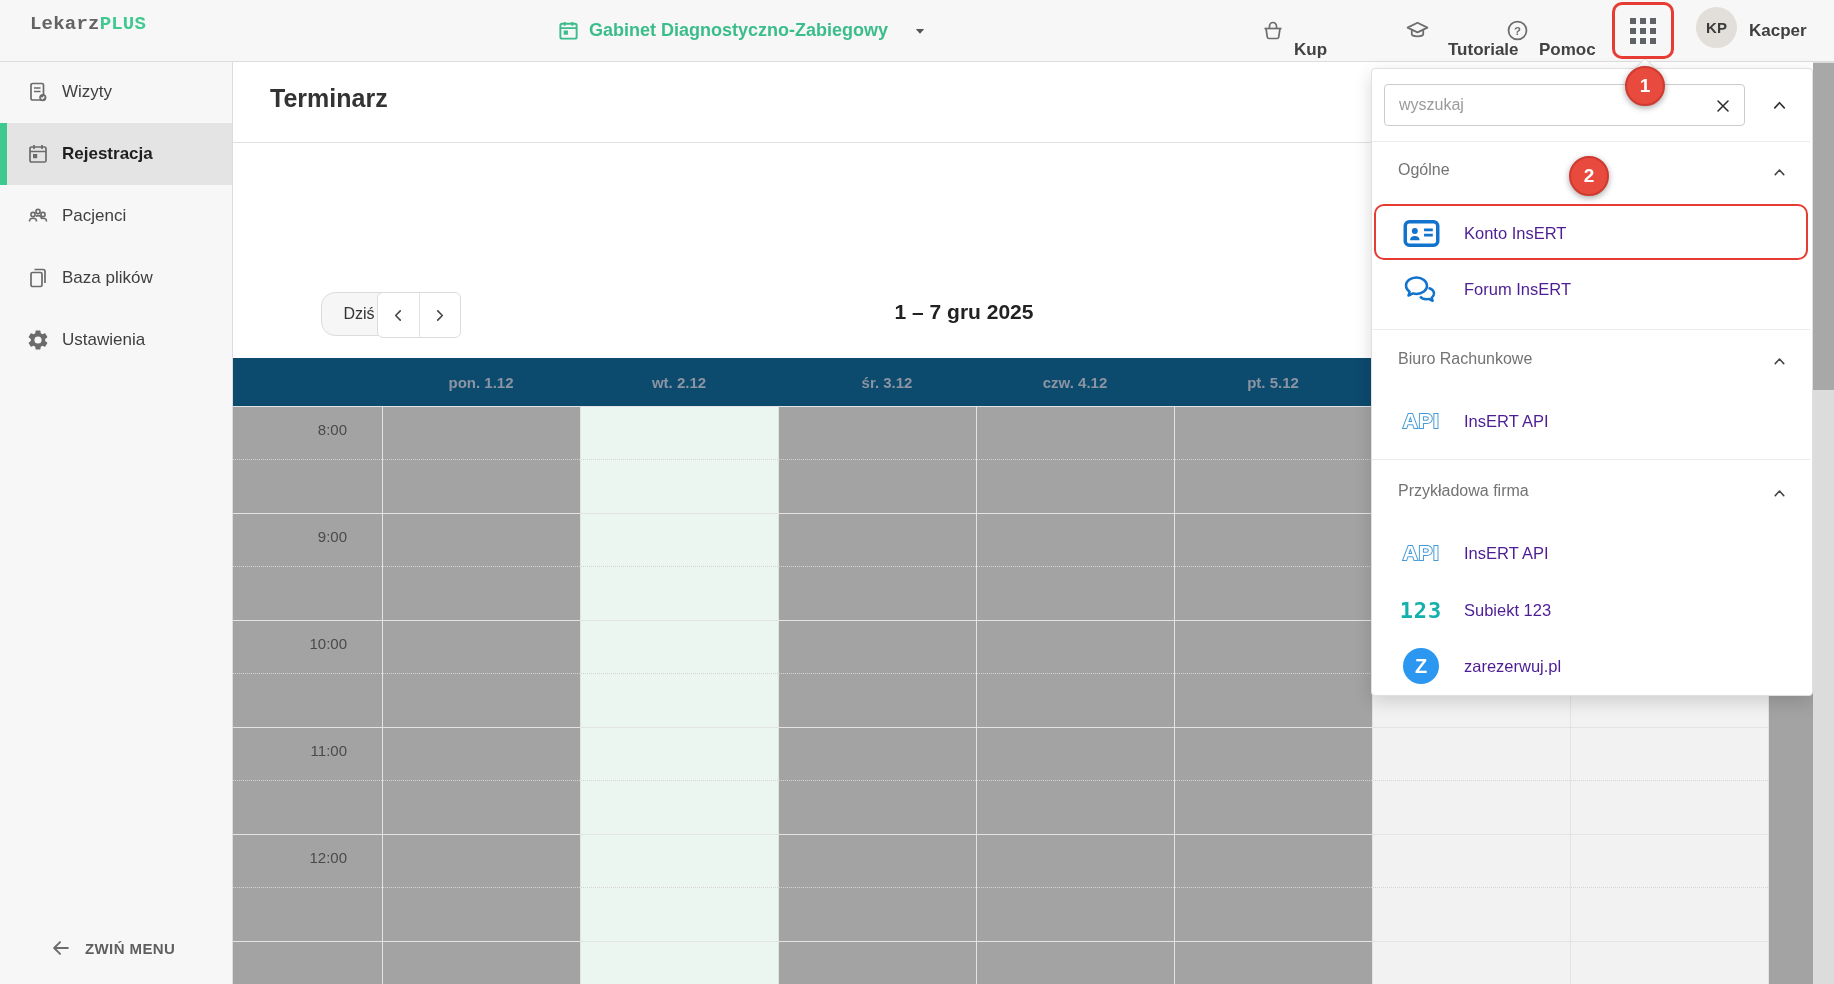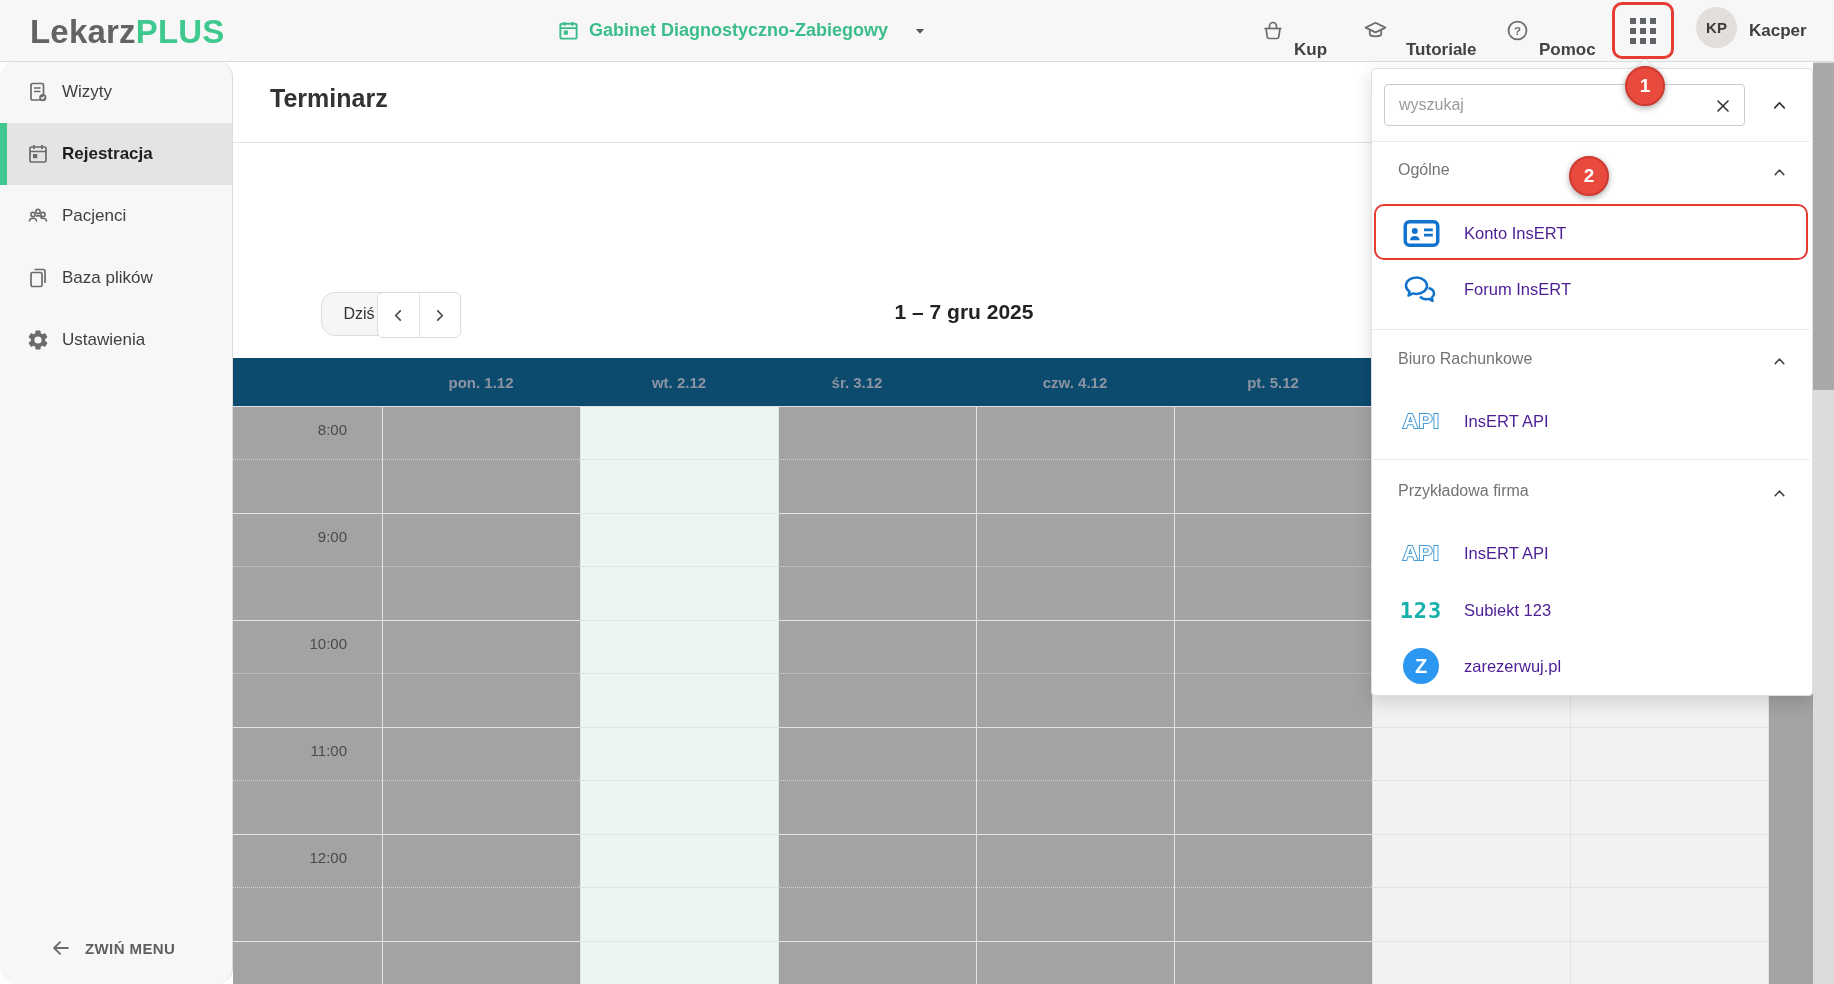--- a/index.html
+++ b/index.html
@@ -3,35 +3,35 @@
 <meta charset="utf-8">
 <style>
   html,body{margin:0;padding:0;background:#fff;}
   .screen{position:relative;width:1834px;height:984px;overflow:hidden;background:#fff;
           font-family:"Liberation Sans",sans-serif;color:#3f3f3f;}
   svg{display:block;}
 
   
   .topbar{position:absolute;left:0;top:0;width:1834px;height:61px;background:#f7f7f7;
           border-bottom:1px solid #dcdcdc;z-index:3;}
-  .logo{position:absolute;left:30px;top:13px;font-size:33px;font-weight:bold;letter-spacing:.2px;}
+  .logo{position:absolute;left:30px;top:13px;font-size:19px;font-weight:bold;letter-spacing:.2px;font-family:Liberation Mono, monospace;}
   .logo .p1{color:#636363;} .logo .p2{color:#3fc98f;}
   .office{position:absolute;left:557px;top:0;height:61px;display:flex;align-items:center;gap:9px;cursor:pointer;}
   .office .lbl{color:#3bbd8b;font-size:18px;font-weight:bold;}
   .topnav-item{position:absolute;top:0;height:61px;display:flex;align-items:center;gap:9px;cursor:pointer;}
   .topnav-item .lbl{font-size:17px;font-weight:600;color:#424242;margin-top:39px;}
   .grid-btn{position:absolute;left:1613px;top:3px;width:60px;height:55px;display:flex;align-items:center;justify-content:center;cursor:pointer;}
   .grid9{display:grid;grid-template-columns:repeat(3,6px);grid-template-rows:repeat(3,6px);gap:4px;}
   .grid9 span{background:#5f6368;width:6px;height:6px;}
   .avatar{position:absolute;left:1696px;top:7px;width:41px;height:41px;border-radius:50%;background:#e2ded9;
           display:flex;align-items:center;justify-content:center;font-size:15px;font-weight:600;color:#3c3c3c;}
   .username{position:absolute;left:1749px;top:0;height:61px;display:flex;align-items:center;font-size:17px;font-weight:600;color:#3f3f3f;}
 
   
-  .sidebar{position:absolute;left:0;top:61px;width:232px;height:923px;background:#f7f7f7;border-right:1px solid #dcdcdc;z-index:2;border-radius:16px;}
+  .sidebar{position:absolute;left:0;top:61px;width:232px;height:923px;background:#f7f7f7;border-right:1px solid #dcdcdc;z-index:2;}
   .side-item{position:relative;height:62px;display:flex;align-items:center;cursor:pointer;}
   .side-item .ic{position:absolute;left:26px;width:24px;height:24px;color:#6b6b6b;}
   .side-item .lbl{position:absolute;left:62px;font-size:17px;color:#3f3f3f;}
   .side-item.active{background:#e4e4e4;}
   .side-item.active .lbl{font-weight:bold;color:#1f1f1f;}
   .active-bar{position:absolute;left:0;top:0;width:7px;height:100%;background:#3fc98f;}
   .collapse{position:absolute;left:0;bottom:16px;width:232px;height:40px;display:flex;align-items:center;cursor:pointer;}
   .collapse .ic{position:absolute;left:50px;width:22px;height:22px;color:#6b6b6b;}
   .collapse .lbl{position:absolute;left:85px;font-size:15px;font-weight:600;color:#5f5f5f;letter-spacing:.4px;}
 
@@ -117,21 +117,21 @@
       <span>
         <svg width="24" height="24" viewBox="0 0 24 24" fill="none" stroke="#6d6d6d" stroke-width="1.7">
           <path d="M3.5 9.5h17"></path>
             <path d="M5 9.5l1.3 8.6a1.7 1.7 0 0 0 1.7 1.4h8a1.7 1.7 0 0 0 1.7-1.4L19 9.5"></path>
           <path d="M8.5 9.5V7a3.5 3.5 0 0 1 7 0v2.5"></path>
         </svg>
       </span>
       <span class="lbl">Kup</span>
     </div>
 
-    <div class="topnav-item" style="left:1363px;gap:18px;">
+    <div class="topnav-item" style="left:1405px;gap:18px;">
       <span>
         <svg width="25" height="25" viewBox="0 0 24 24" fill="none" stroke="#6d6d6d" stroke-width="1.7" stroke-linejoin="round">
           <path d="M12 4.5L2.5 9.2 12 13.8l9.5-4.6z"></path>
           <path d="M6.5 11.2v4.4c0 1 2.5 2 5.5 2s5.5-1 5.5-2v-4.4"></path>
         </svg>
       </span>
       <span class="lbl">Tutoriale</span>
     </div>
 
     <div class="topnav-item" style="left:1505px;">
@@ -240,21 +240,21 @@
       <svg width="17" height="17" viewBox="0 0 24 24" fill="none" stroke="currentColor" stroke-width="2.2" stroke-linecap="round" stroke-linejoin="round">
           <polyline points="9.5 5.5 16 12 9.5 18.5"></polyline>
         </svg>
     </span>
   </div>
   <div class="range-label">1 – 7 gru 2025</div>
 
   <div class="day-band">
     <div class="day-cell" style="left:149px;">pon. 1.12</div>
     <div class="day-cell" style="left:347px;">wt. 2.12</div>
-    <div class="day-cell" style="left:525px;">śr. 3.12</div>
+    <div class="day-cell" style="left:555px;">śr. 3.12</div>
     <div class="day-cell" style="left:743px;">czw. 4.12</div>
     <div class="day-cell" style="left:941px;">pt. 5.12</div>
   </div>
 
   <div class="grid-body" id="grid-body">
     <div class="col-bg" style="left:347px;width:198px;background:#ebf6f0;"></div>
     <div class="col-bg" style="left:1139px;width:396px;background:#f2f2f2;"></div>
     <div class="vline" style="left: 149px;"></div>
       <div class="vline" style="left: 347px;"></div>
       <div class="vline" style="left: 545px;"></div>

